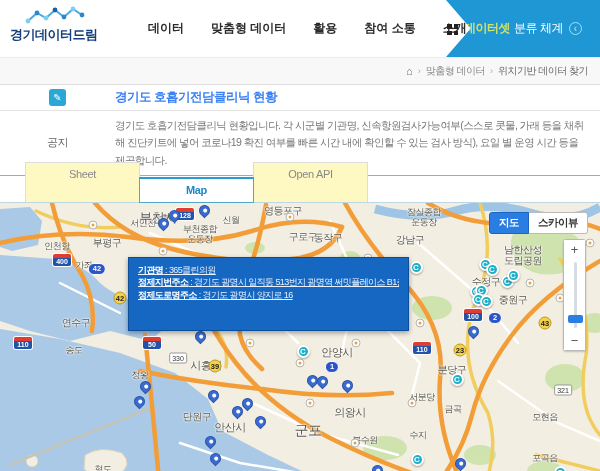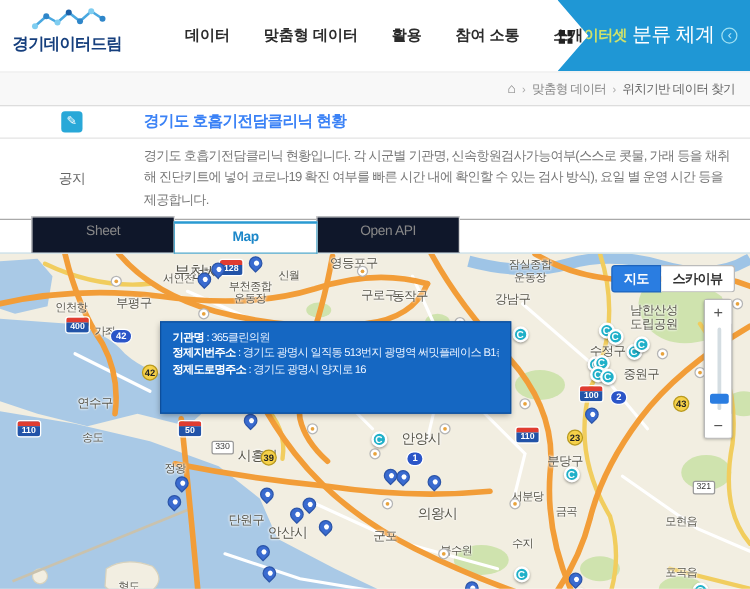--- a/index.html
+++ b/index.html
@@ -14,21 +14,21 @@
   .logo-text { font-size:13px; font-weight:bold; color:#163f7d; letter-spacing:-0.5px; }
   nav ul { position:absolute; left:148px; top:0; height:57px; display:flex; align-items:center; gap:27px; list-style:none; }
   nav li { font-size:12px; font-weight:bold; color:#2b2b2b; white-space:nowrap; cursor:pointer; }
   .grid-icon { position:absolute; left:447px; top:24px; width:11px; height:11px;
     display:grid; grid-template-columns:1fr 1fr; gap:2px; cursor:pointer; }
   .grid-icon i { background:#222; }
   .ribbon { position:absolute; right:0; top:0; width:154px; height:57px; background:#1f97d5;
     clip-path:polygon(0 0,100% 0,100% 100%,0 100%,16% 50%);
     display:flex; align-items:center; justify-content:center; gap:4px; cursor:pointer; }
   .rb-hl { color:#cfe26a; font-size:12px; font-weight:bold; letter-spacing:-0.5px; }
-  .rb-rest { color:#fff; font-size:16px; letter-spacing:-0.5px; }
+  .rb-rest { color:#fff; font-size:12px; letter-spacing:-0.5px; }
   .rb-circle { width:13px; height:13px; border:1px solid #9fe0f2; border-radius:50%;
     color:#bfeaf7; font-size:10px; line-height:11px; text-align:center; margin-left:2px; }
 
   
   .breadcrumb-bar { height:28px; background:#f8f8f8; border-top:1px solid #ececec;
     border-bottom:1px solid #ddd; display:flex; align-items:center; justify-content:flex-end; padding-right:12px; }
   .breadcrumb { font-size:10px; color:#888; display:flex; align-items:center; gap:5px; }
   .breadcrumb .home { font-size:11px; color:#777; cursor:pointer; }
   .breadcrumb .sep { color:#aaa; font-size:9px; }
   .breadcrumb .bc-item { cursor:pointer; letter-spacing:-0.5px; }
@@ -41,22 +41,22 @@
   .cell-l { width:115px; display:flex; align-items:center; justify-content:center; flex:none; }
   .doc-icon { width:17px; height:17px; background:#29a8d8; border-radius:3px; color:#fff;
     font-size:10px; line-height:17px; text-align:center; }
   .title { font-size:12.5px; font-weight:bold; color:#3b82f6; letter-spacing:-0.5px; }
   .notice-row { min-height:44px; padding:6px 0; }
   .notice-label { font-size:11px; color:#666; letter-spacing:-0.5px; }
   .notice-text { flex:1; font-size:10.5px; color:#777; line-height:1.65; padding-right:10px; letter-spacing:-0.6px; }
 
   
   .tabbar { height:27px; padding-left:25px; border-bottom:1px solid #bdd7e2; display:flex; align-items:flex-end; }
-  .tab { width:115px; height:29px; text-align:center; line-height:22px; font-size:11px; color:#888;
-    background:#0f172a; border:1px solid #ddd; border-bottom:none; cursor:pointer; letter-spacing:-0.3px; }
+  .tab { width:115px; height:40px; text-align:center; line-height:22px; font-size:11px; color:#888;
+    background:#fef9c3; border:1px solid #ddd; border-bottom:none; cursor:pointer; letter-spacing:-0.3px; }
   .tab + .tab { margin-left:-1px; }
   .tab.active { background:#fff; color:#1c87c9; font-weight:bold; border:1px solid #52a8ca;
     border-top:2px solid #2a9ad2; height:26px; line-height:23px; margin-bottom:-1px; z-index:2; position:relative; }
 
   
   .map { position:relative; width:600px; height:288px; background:#f2eee1; overflow:hidden; cursor:grab; }
   .terrain { position:absolute; left:0; top:0; }
   .map-label { position:absolute; transform:translate(-50%,-50%); color:#57554a;
     text-shadow:0 0 2px #fff,0 0 2px #fff,0 0 2px #fff; white-space:pre; text-align:center;
     line-height:1.15; letter-spacing:-0.5px; z-index:3; }
@@ -82,21 +82,21 @@
   .mk-p::after { content:""; position:absolute; left:3px; top:3px; width:4px; height:4px;
     background:#fff; border-radius:50%; }
   .mk-t { position:absolute; width:13px; height:13px; background:#1fb0c9; border:2px solid #fff;
     border-radius:50%; box-shadow:0 1px 2px rgba(0,0,0,.35); color:#fff; font-size:8px; font-weight:bold;
     text-align:center; line-height:9px; z-index:6; cursor:pointer; }
 
   .infowindow { position:absolute; left:128px; top:54px; width:281px; height:74px;
     background:#1567c2; border:1px solid #0d4e9b; box-shadow:0 2px 5px rgba(0,0,0,.35);
     padding:6px 9px; z-index:10; }
   .iw-row { font-size:9px; line-height:12.4px; color:#e9f2ff; white-space:nowrap; overflow:hidden;
-    letter-spacing:-0.6px; }
+    letter-spacing:-0.6px;text-decoration:underline; }
   .iw-row b { color:#ffffff; font-weight:bold; }
 
   .maptype { position:absolute; top:9px; right:12px; display:flex; z-index:20; }
   .maptype button { height:22px; font-size:10.5px; font-weight:bold; border:1px solid #bbb;
     background:#fff; color:#333; cursor:pointer; padding:0 9px; letter-spacing:-0.5px;
     font-family:inherit; }
   .maptype .mt-map { border-radius:3px 0 0 3px; }
   .maptype .mt-sky { border-radius:0 3px 3px 0; border-left:none; }
   .maptype .active { background:#2a7de1; border-color:#1e64bd; color:#fff; }
 
@@ -250,21 +250,21 @@
         <span class="map-label" style="left: 76px; top: 120px; font-size: 10px;">연수구</span>
         <span class="map-label" style="left: 74px; top: 147px; font-size: 9px;">송도</span>
         <span class="map-label" style="left: 160px; top: 15px; font-size: 9px;">시흥</span>
         <span class="map-label" style="left: 206px; top: 162px; font-size: 11px;">시흥시</span>
         <span class="map-label" style="left: 140px; top: 172px; font-size: 9px;">정왕</span>
         <span class="map-label" style="left: 197px; top: 214px; font-size: 10px;">단원구</span>
         <span class="map-label" style="left: 230px; top: 224px; font-size: 11px;">안산시</span>
         <span class="map-label" style="left: 103px; top: 266px; font-size: 9px;">형도</span>
         <span class="map-label" style="left: 337px; top: 149px; font-size: 11px; text-align: right;">안양시</span>
         <span class="map-label" style="left: 350px; top: 209px; font-size: 11px;">의왕시</span>
-        <span class="map-label" style="left: 308px; top: 227px; font-size: 10px;">군포</span>
+        <span class="map-label" style="left: 308px; top: 227px; font-size: 14px;">군포</span>
         <span class="map-label" style="left: 365px; top: 237px; font-size: 9px;">북수원</span>
         <span class="map-label" style="left: 418px; top: 232px; font-size: 9px;">수지</span>
         <span class="map-label" style="left: 422px; top: 194px; font-size: 9px;">서분당</span>
         <span class="map-label" style="left: 452px; top: 167px; font-size: 10px;">분당구</span>
         <span class="map-label" style="left: 453px; top: 206px; font-size: 9px;">금곡</span>
         <span class="map-label" style="left: 545px; top: 214px; font-size: 9px;">모현읍</span>
         <span class="map-label" style="left: 545px; top: 255px; font-size: 9px;">포곡읍</span>
         <span class="map-label" style="left: 486px; top: 79px; font-size: 10px;">수정구</span>
         <span class="map-label" style="left: 513px; top: 97px; font-size: 10px;">중원구</span>
         <span class="map-label" style="left: 523px; top: 52px; font-size: 10px;">남한산성

